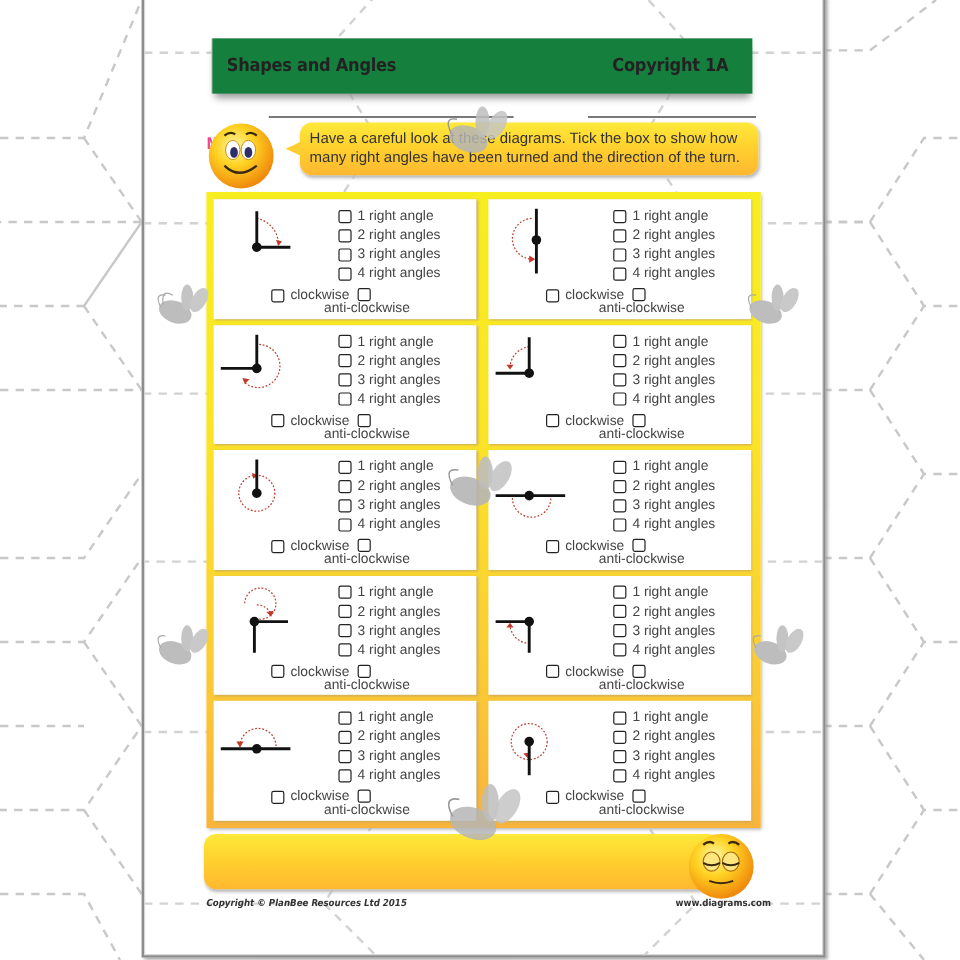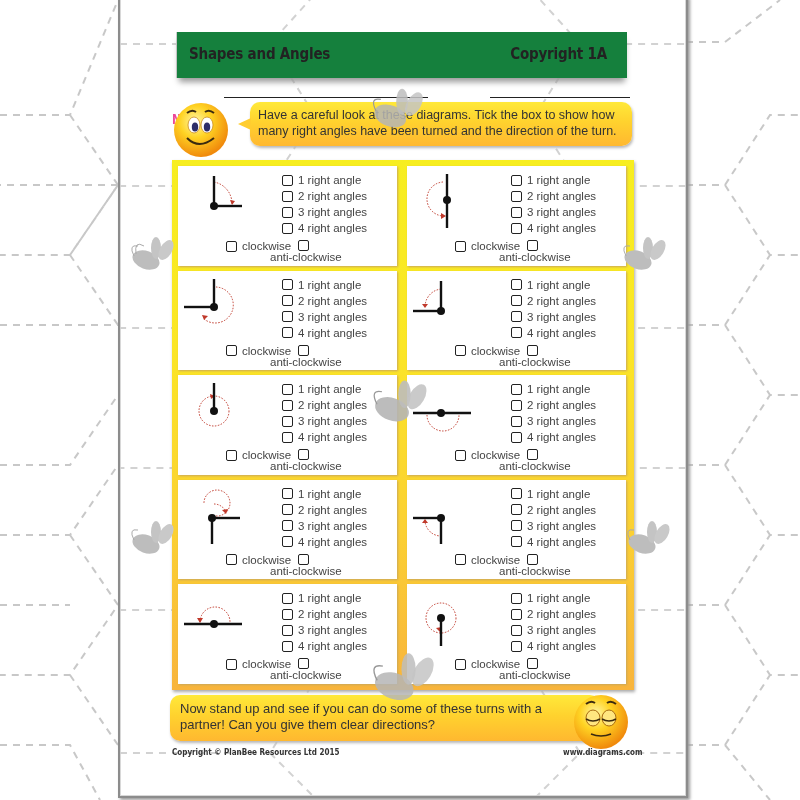--- a/index.html
+++ b/index.html
@@ -74,21 +74,21 @@
     width:9px; height:9px; border:1.6px solid #222; border-radius:2px; margin-right:5px; background:#fff;
     flex:0 0 auto;
   }
   .dir { position:absolute; top:74px; display:flex; align-items:center; font-size:11.5px; color:#444; }
   .dir-cw { left:8px;margin-left:40px; }
   .dir-acw { left:92px;flex-direction:column; }
   .footer-left, .footer-right {
     position:absolute; top:750px; font-family:"DejaVu Sans Condensed","DejaVu Sans", sans-serif;
     font-weight:bold; font-size:8px; color:#333; z-index:2;
   }
-  .footer-left { left:52px; }
+  .footer-left { left:52px;font-style:italic; }
   .footer-right { left:443px; }
   .bee { position:absolute; z-index:6; }
 </style>
 </head>
 <body>
 
 <svg class="hexbg" viewBox="0 0 800 800">
   <g fill="none" stroke="#c8c8c8" stroke-width="2" stroke-dasharray="7 6">
     <path d="M0 115 L70 115 L118 0"></path>
     <path d="M0 115 L0 115"></path>
@@ -533,21 +533,20 @@
             <span class="cb"></span>
             <span>anti-clockwise</span>
           </div>
       </div>
 
     </div>
   </div>
 
   <div class="bubble bubble-bottom">
     <span class="tail"></span>
-    <p>Now stand up and see if you can do some of these turns with a partner! Can you give them clear directions?</p>
   </div>
 
   <svg class="smiley" style="left:452px; top:694px;" width="58" height="58" viewBox="0 0 58 58">
     <defs>
       <radialGradient id="sg2" cx="40%" cy="35%" r="65%">
         <stop offset="0%" stop-color="#fff7a8"></stop>
         <stop offset="45%" stop-color="#ffd323"></stop>
         <stop offset="100%" stop-color="#f08a0c"></stop>
       </radialGradient>
     </defs>

